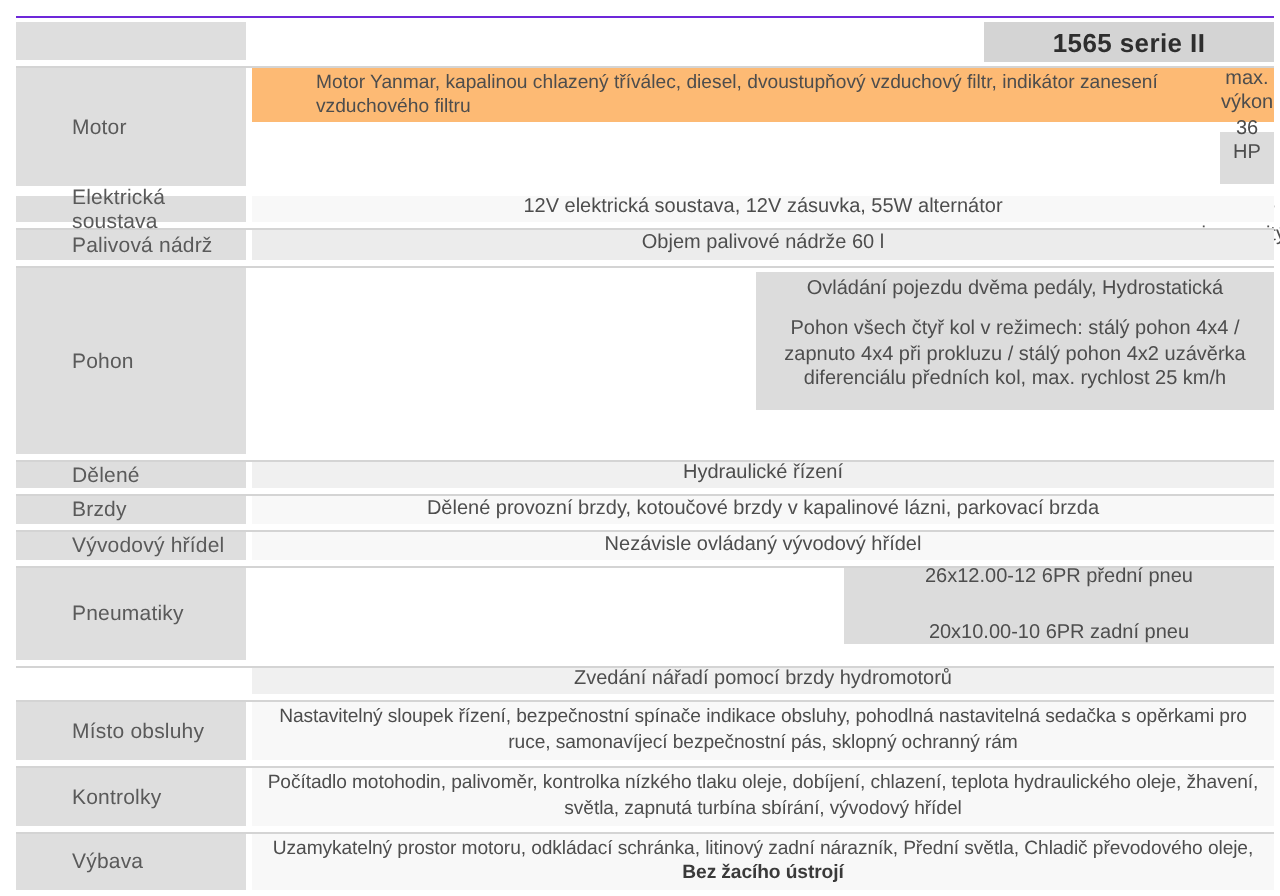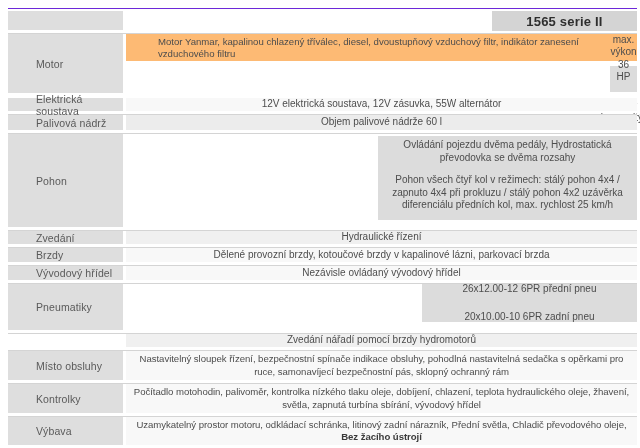--- a/index.html
+++ b/index.html
@@ -77,21 +77,21 @@
   .row-kontrolky {top:375px; height:33px;}
   .row-vybava    {top:408px; height:32px;}
   
   .motor-band1{position:absolute;left:118px;right:0;top:0;height:27px;background:#fdba74;
     display:flex;align-items:center;justify-content:center;text-align:left;
     font-size:9.6px;line-height:12px;color:#4d4d4d;padding:0 32px;box-sizing:border-box;}
   .motor-band2{position:absolute;left:118px;right:0;top:29px;bottom:2px;background:#ffffff;}
   .power-box{top:3px;bottom:2px;}
   
   .pohon-box1{top:2px;height:31px;}
-  .pohon-box2{top:32px;height:54px;}
+  .pohon-box2{top:17px;height:54px;}
   
   .pneu-box{top:0;height:38px;margin-left:44px;}
   
   .bg-a{background:#f0f0f0;}
   .bg-b{background:#f8f8f8;}
   .bg-c{background:#ececec;}
 </style>
 </head>
 <body>
 
@@ -144,21 +144,21 @@
     <div class="gray-box right-wide pohon-box1">
       <span>Ovládání pojezdu dvěma pedály, Hydrostatická převodovka se dvěma rozsahy</span>
     </div>
     <div class="gray-box right-wide pohon-box2">
       <span>Pohon všech čtyř kol v režimech: stálý pohon 4x4 / zapnuto 4x4 při prokluzu / stálý pohon 4x2 uzávěrka diferenciálu předních kol, max. rychlost 25 km/h</span>
     </div>
   </div>
 
   <div class="spec-row row-rizeni">
     <div class="label-cell">
-      <span>Zvedání</span>
+      <span>Dělené</span>
     </div>
     <div class="content-cell bg-a">
       <span>Hydraulické řízení</span>
     </div>
   </div>
 
   <div class="spec-row row-brzdy">
     <div class="label-cell">
       <span>Brzdy</span>
     </div>

